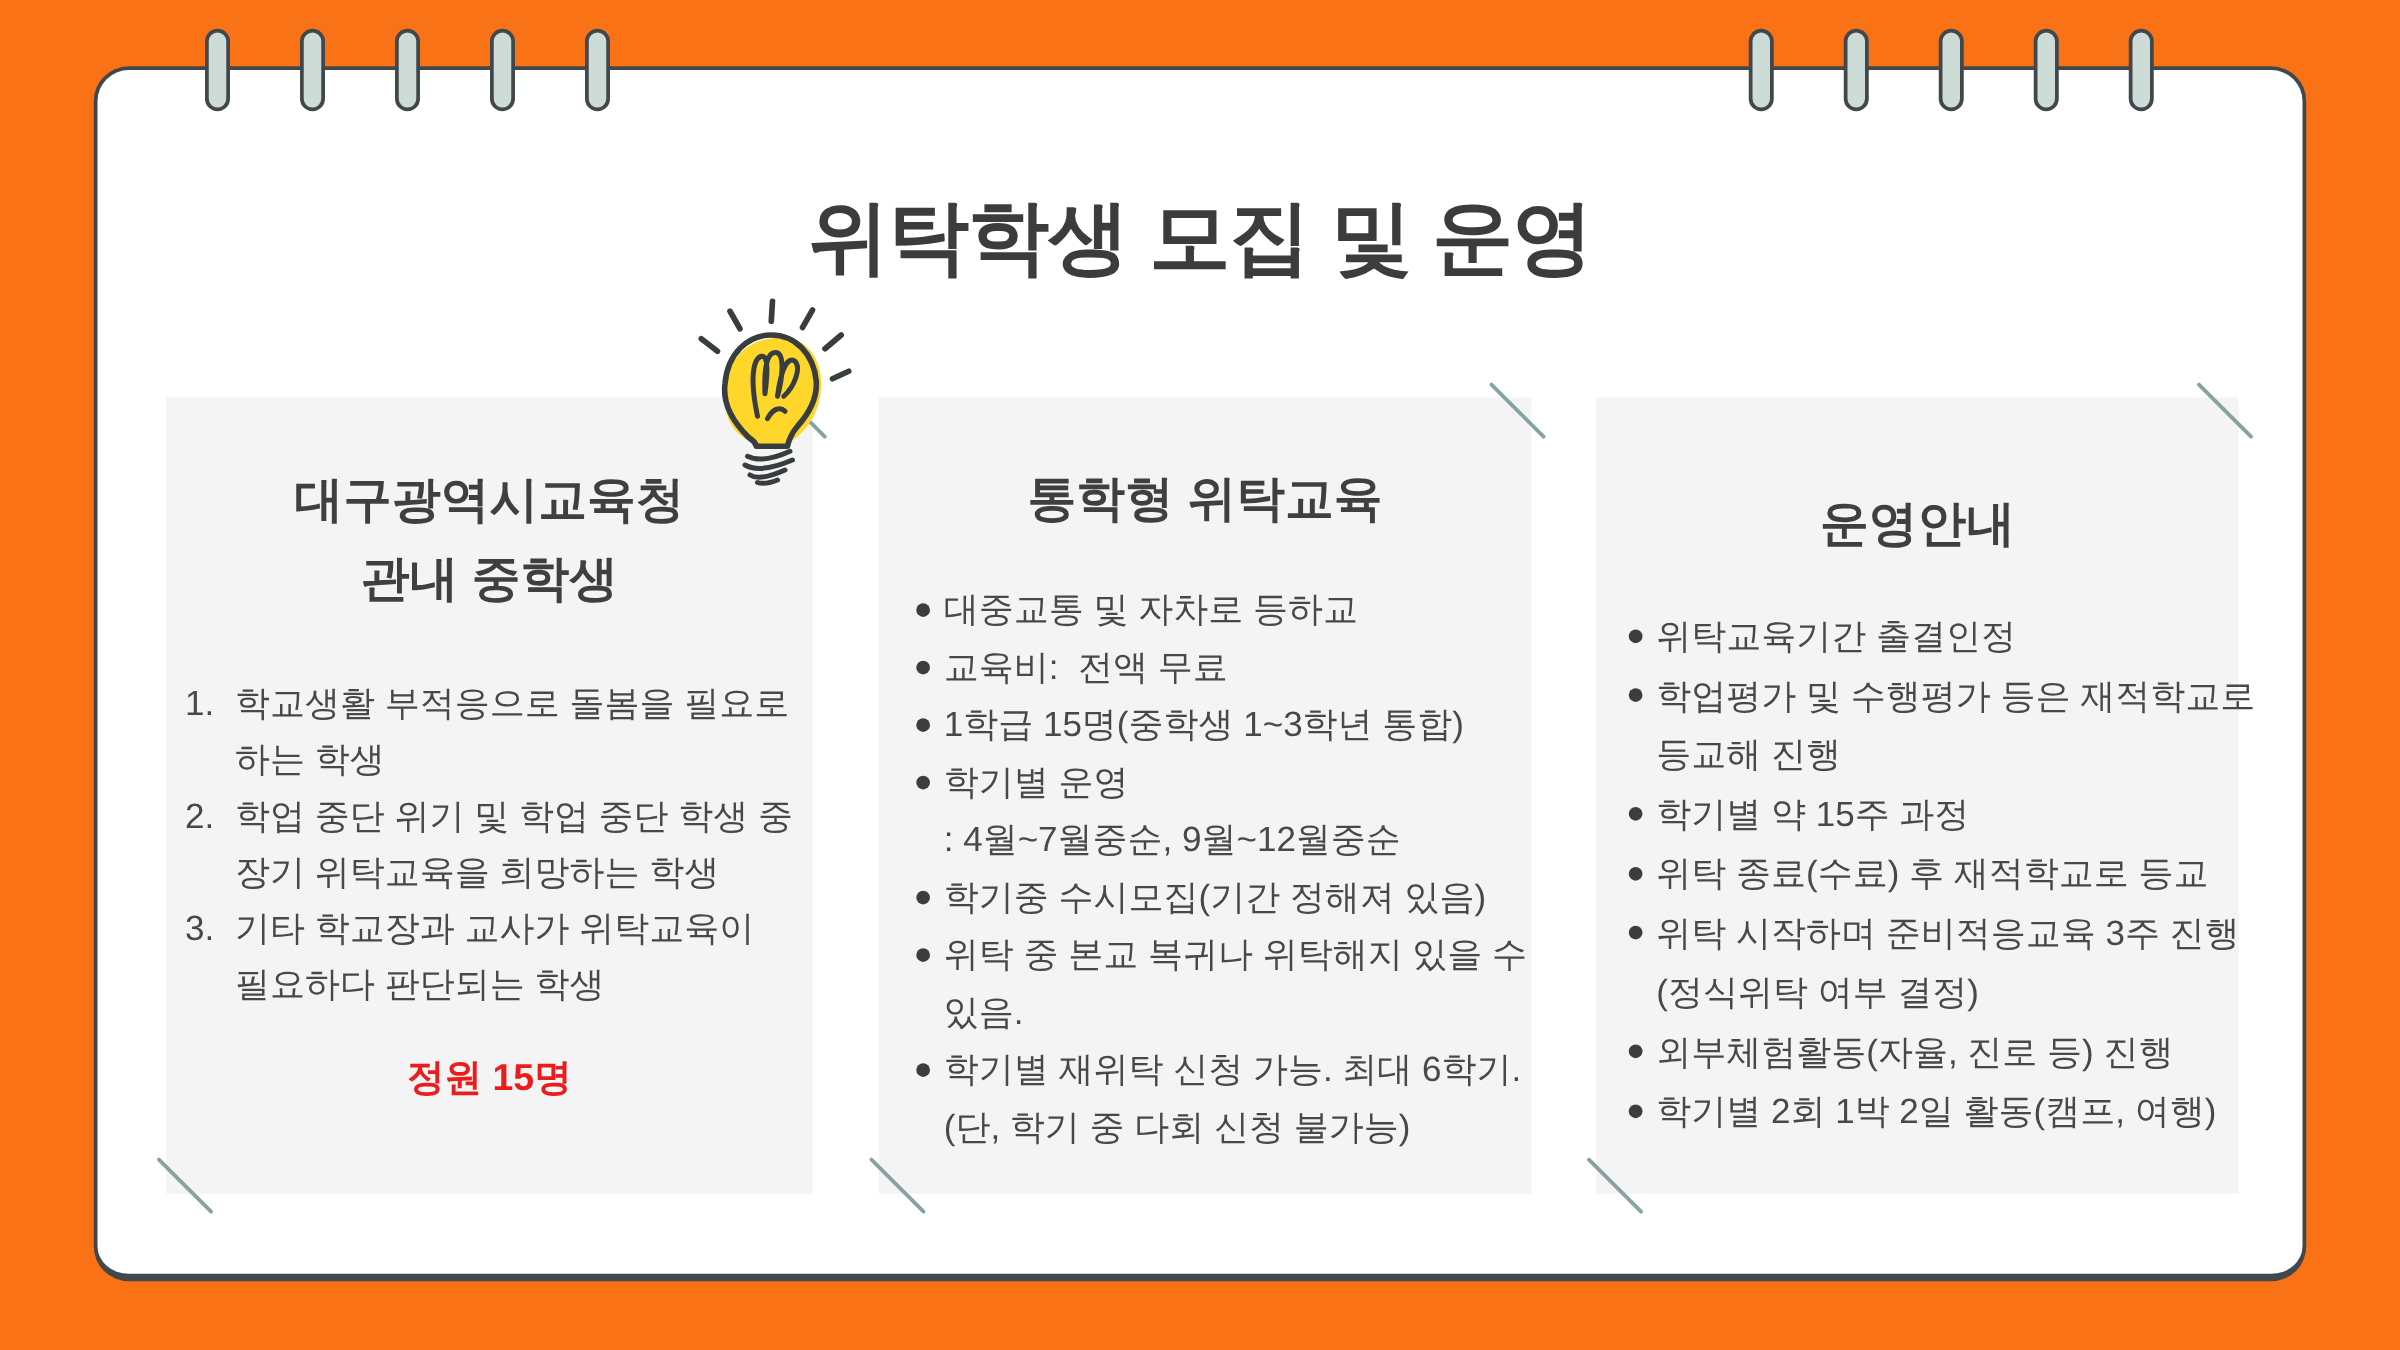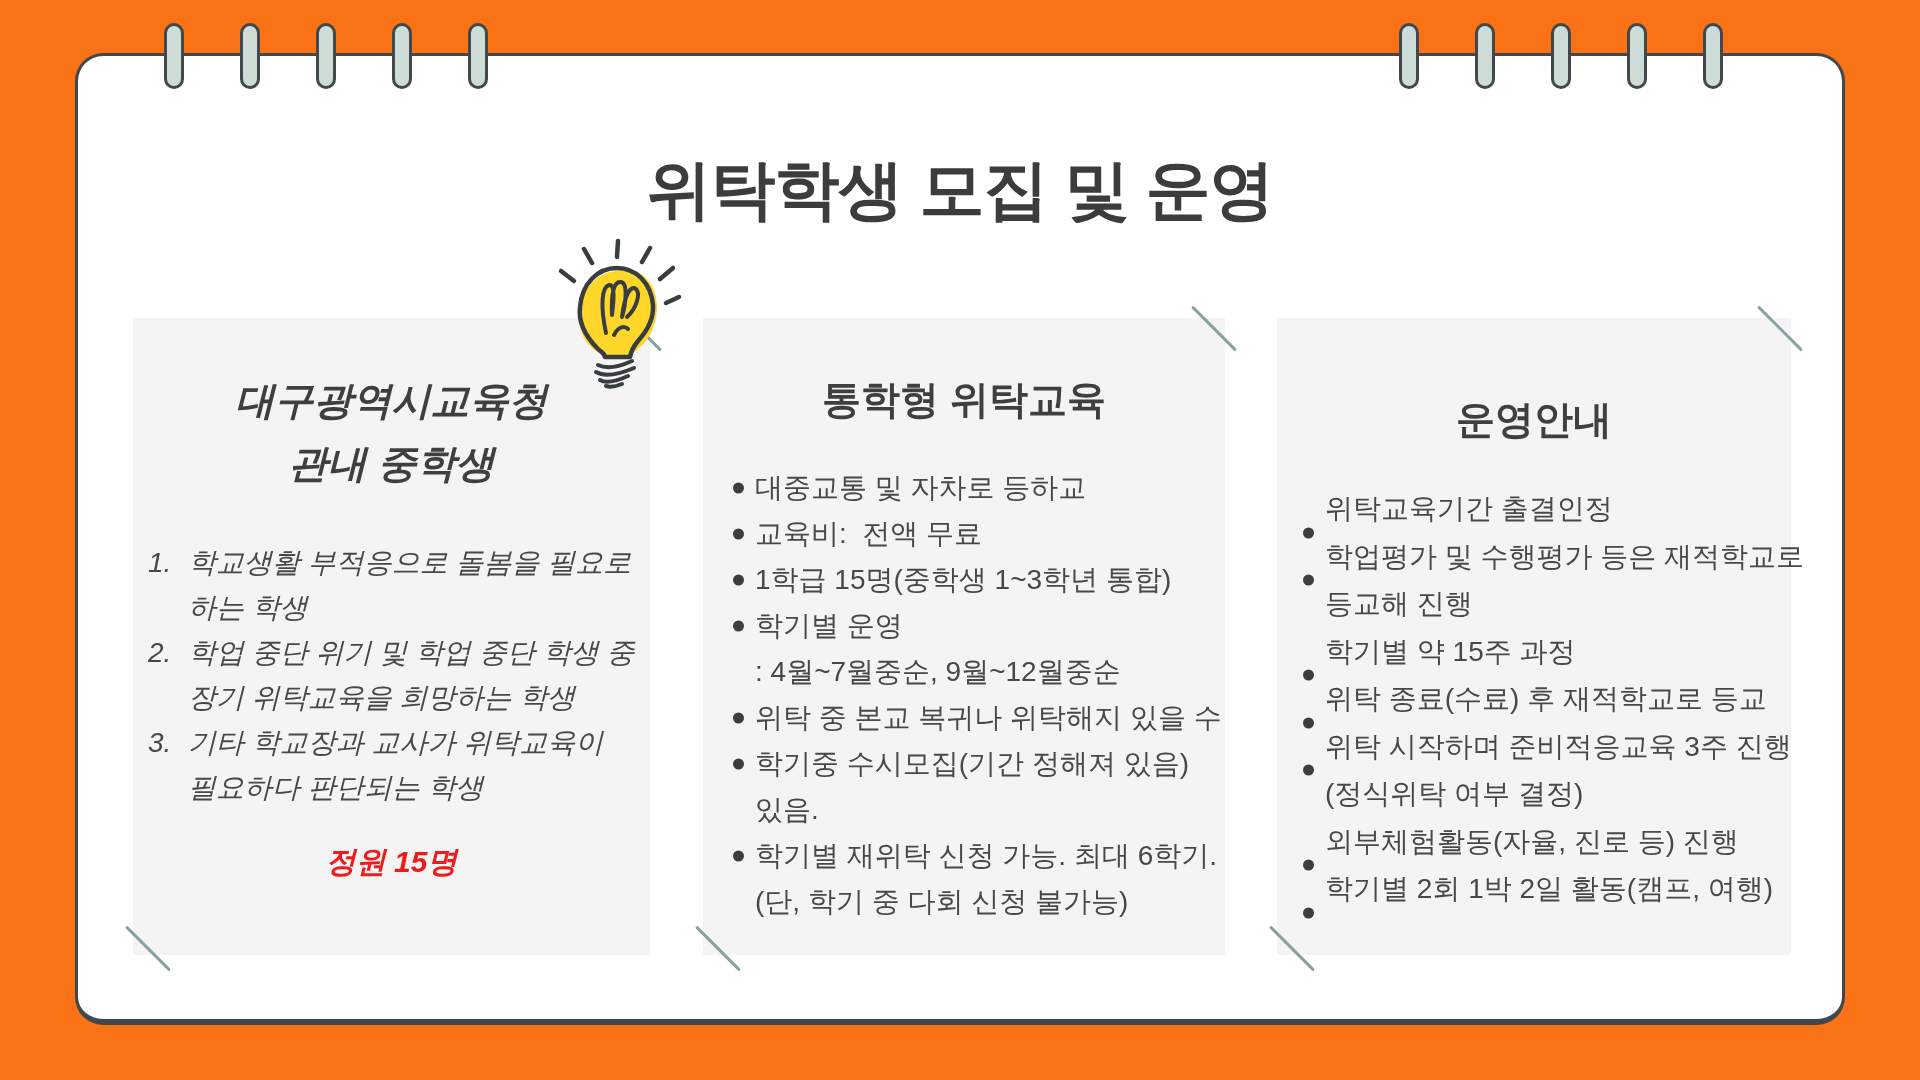--- a/index.html
+++ b/index.html
@@ -23,37 +23,37 @@
     border:3px solid #42474b;background:#cedcd7;
   }
   
   #main-title{
     position:absolute;left:75px;top:146px;width:1770px;
     text-align:center;font-size:65px;font-weight:800;color:#3c3c3c;
     letter-spacing:-1px;white-space:pre;
   }
   
   .panel{position:absolute;top:318px;height:637px;background:#f4f4f4;}
-  #panel-1{left:133px;width:517px;font-style:italic;}
+  #panel-1{left:133px;width:517px;}
   #panel-2{left:703px;width:522px;}
   #panel-3{left:1277px;width:514px;}
   .panel-title{
     position:absolute;left:0;width:100%;text-align:center;
     font-size:39px;font-weight:700;color:#3f3f3f;white-space:pre;
   }
   #panel-1 .panel-title{top:51px;line-height:63px;}
   #panel-2 .panel-title{top:54px;line-height:56px;}
   #panel-3 .panel-title{top:57px;line-height:56px;margin-top:17px;}
   .list{position:absolute;color:#484848;font-size:28px;font-weight:500;}
   #panel-1 .list{top:222px;left:15px;right:6px;}
   #panel-2 .list{top:147px;left:29px;right:6px;text-align:right;}
   #panel-3 .list{top:167px;left:25px;right:6px;}
   #panel-1 .row{line-height:45px;}
   #panel-2 .row{line-height:46px;}
-  #panel-3 .row{line-height:47.5px;align-items:flex-end;}
+  #panel-3 .row{line-height:47.5px;}
   .row{display:flex;align-items:stretch;}
   .gutter{flex:0 0 23px;position:relative;}
   #panel-1 .gutter{flex:0 0 40px;}
   .num{position:absolute;left:0;top:0;}
   .dot{
     position:absolute;left:1px;top:50%;transform:translateY(-50%);
     width:11px;height:11px;border-radius:50%;background:#3d3d3d;
   }
   .txt{white-space:pre;}
   .footnote{
@@ -165,27 +165,27 @@
           <span class="txt">학기별 운영</span>
         </div>
         <div class="row">
           <span class="gutter"></span>
           <span class="txt">: 4월~7월중순, 9월~12월중순</span>
         </div>
         <div class="row">
           <span class="gutter">
             <span class="dot"></span>
           </span>
+          <span class="txt">학기중 수시모집(기간 정해져 있음)</span>
+        </div>
+        <div class="row">
+          <span class="gutter">
+            <span class="dot"></span>
+          </span>
           <span class="txt">위탁 중 본교 복귀나 위탁해지 있을 수</span>
-        </div>
-        <div class="row">
-          <span class="gutter">
-            <span class="dot"></span>
-          </span>
-          <span class="txt">학기중 수시모집(기간 정해져 있음)</span>
         </div>
         <div class="row">
           <span class="gutter"></span>
           <span class="txt">있음.</span>
         </div>
         <div class="row">
           <span class="gutter">
             <span class="dot"></span>
           </span>
           <span class="txt">학기별 재위탁 신청 가능. 최대 6학기.</span>

